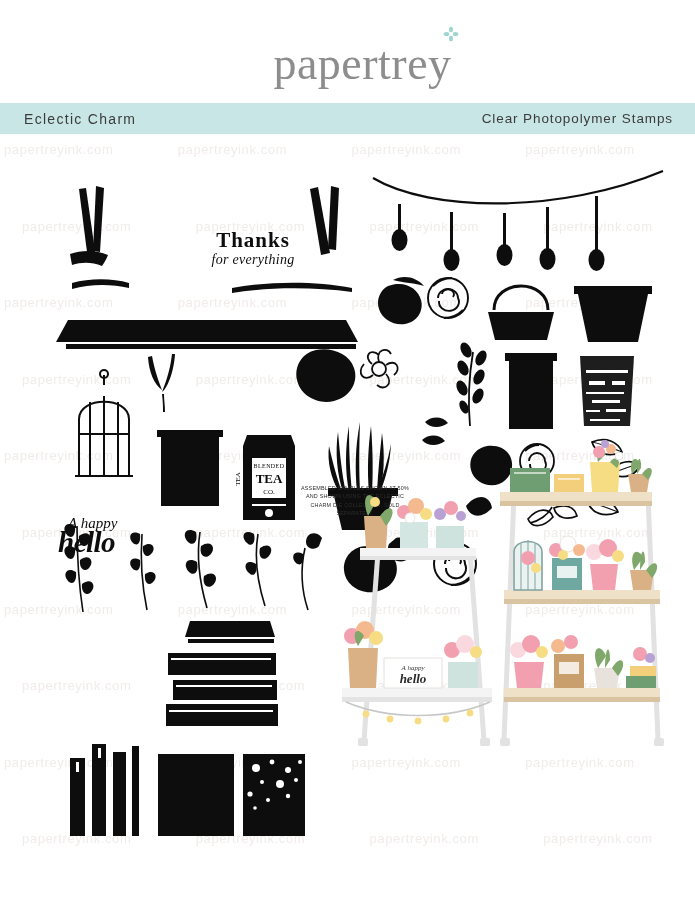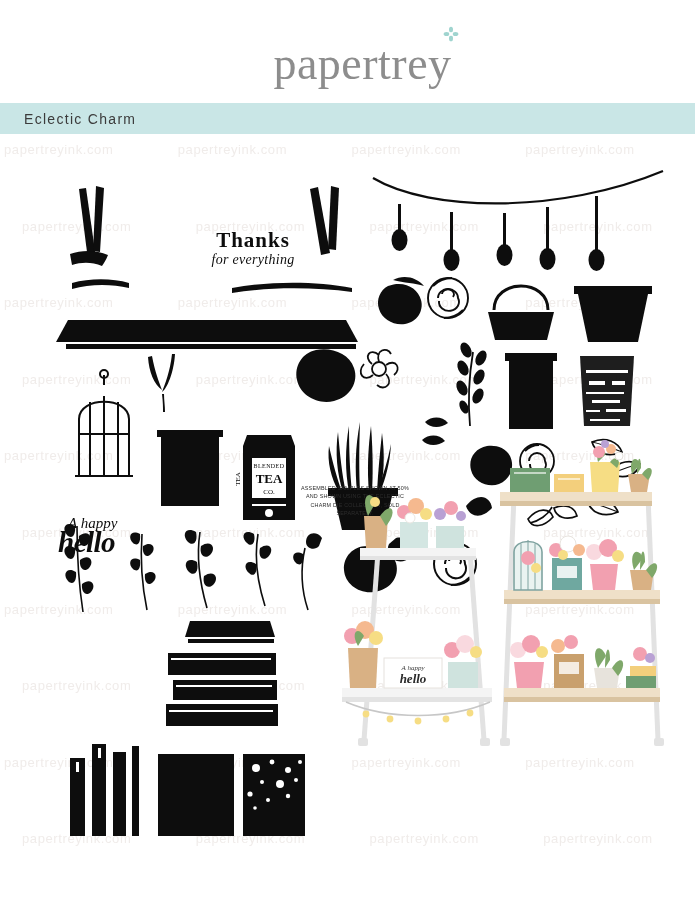--- a/index.html
+++ b/index.html
@@ -190,20 +190,21 @@
       <ellipse cx="10" cy="4.4" rx="2.5" ry="3.6"></ellipse>
       <ellipse cx="10" cy="15.6" rx="2.5" ry="3.6"></ellipse>
       <ellipse cx="4.4" cy="10" rx="3.6" ry="2.5"></ellipse>
       <ellipse cx="15.6" cy="10" rx="3.6" ry="2.5"></ellipse>
     </g>
     <circle cx="10" cy="10" r="2.1" fill="#ffffff"></circle>
   </svg>
 
   <div class="band"></div>
   <div class="band-left">Eclectic Charm</div>
+  <div class="band-right">Clear Photopolymer Stamps</div>
 
   <div class="watermarks">
       <div class="wm" style="color: rgb(240, 236, 234); left: 4px; top: 8px;">papertreyink.com</div>
       <div class="wm" style="color: rgb(240, 236, 234); left: 177.75px; top: 8px;">papertreyink.com</div>
       <div class="wm" style="color: rgb(240, 236, 234); left: 351.5px; top: 8px;">papertreyink.com</div>
       <div class="wm" style="color: rgb(240, 236, 234); left: 525.25px; top: 8px;">papertreyink.com</div>
       <div class="wm" style="color: rgb(240, 236, 234); left: 22px; top: 84.6px;">papertreyink.com</div>
       <div class="wm" style="color: rgb(240, 236, 234); left: 195.75px; top: 84.6px;">papertreyink.com</div>
       <div class="wm" style="color: rgb(240, 236, 234); left: 369.5px; top: 84.6px;">papertreyink.com</div>
       <div class="wm" style="color: rgb(240, 236, 234); left: 543.25px; top: 84.6px;">papertreyink.com</div>

